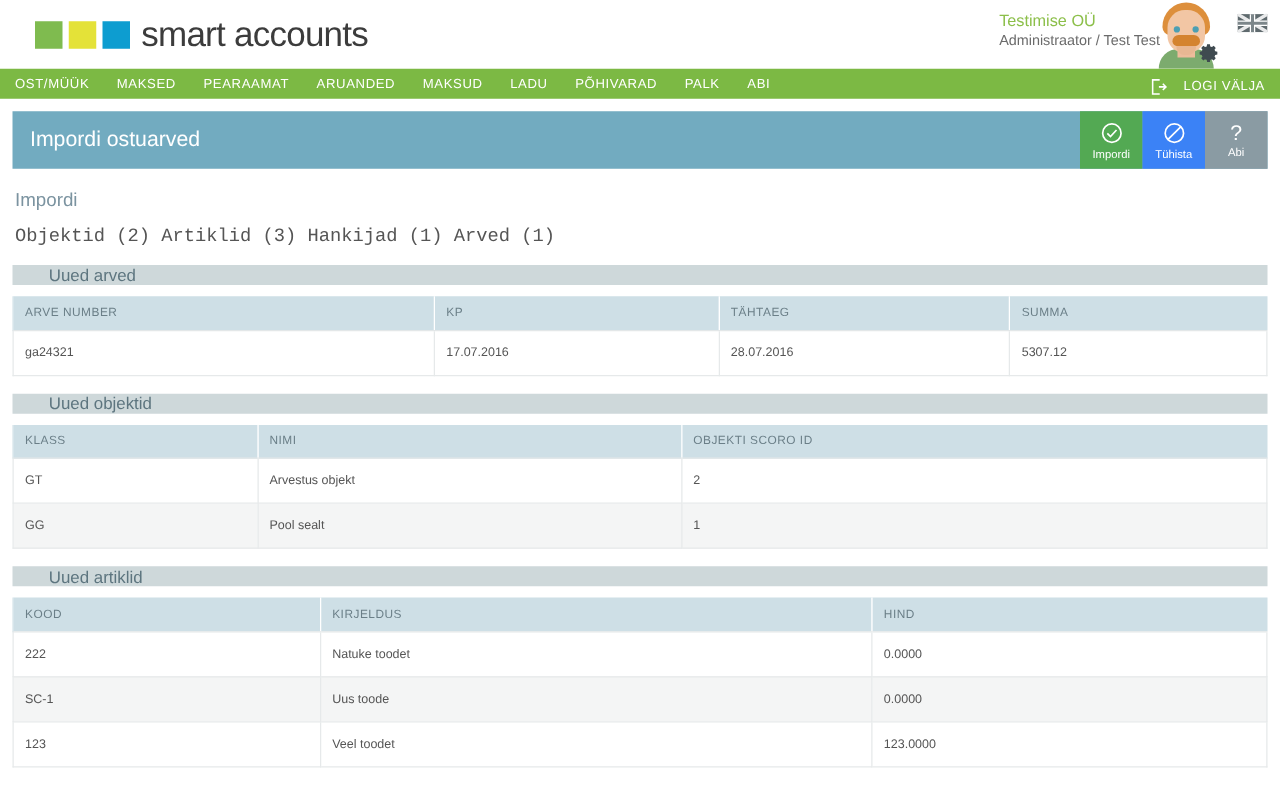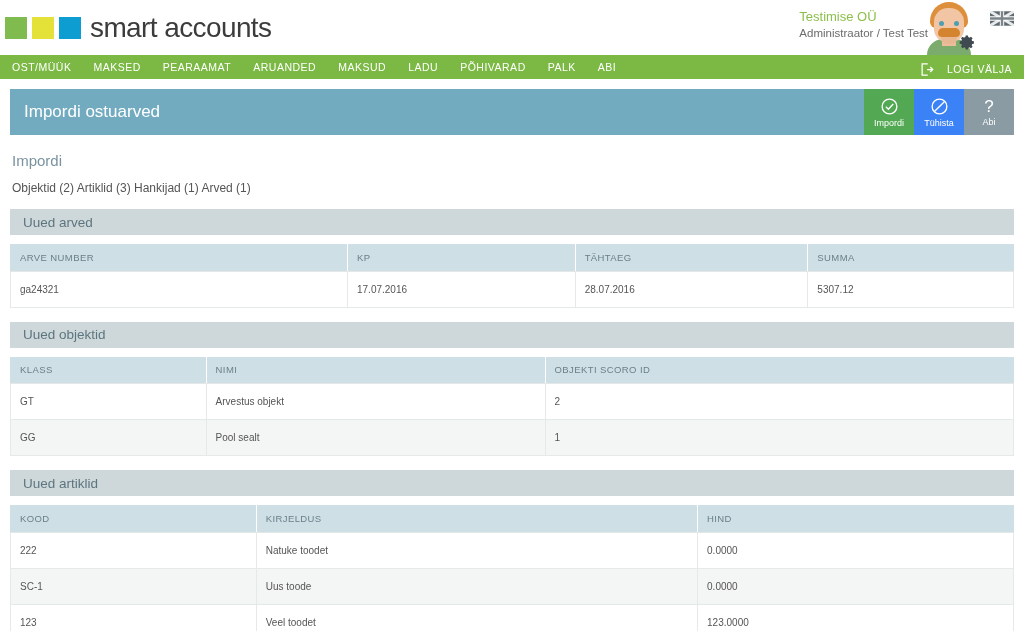--- a/index.html
+++ b/index.html
@@ -16,21 +16,21 @@
   .topbar {
     position: relative;
     height: 55px;
     background: #ffffff;
     display: flex;
     align-items: center;
   }
   .logo-wrap {
     display: flex;
     align-items: center;
-    padding-left: 5px;
+    padding-left: 28px;
     gap: 9px;
   }
   .logo-squares { display: flex; gap: 5px; }
   .logo-squares span {
     display: block;
     width: 22px; height: 22px;
   }
   .sq-green  { background: #7fbb4f; }
   .sq-yellow { background: #e4e238; }
   .sq-blue   { background: #0d9dd0; }
@@ -204,31 +204,32 @@
 
   
   .content { padding: 0 10px; }
   .sec-title {
     font-size: 15px;
     color: #7b93a0;
     margin: 17px 0 0 2px;
     font-weight: 400;
   }
   .summary {
-    font-size: 12px;
+    font-size: 15px;
     color: #555;
     margin: 12px 0 0 2px;
+    font-family: Liberation Mono, monospace;
   }
 
   .group-bar {
     background: #ced8da;
-    height: 26px;
-    display: flex;
-    align-items: center;
-    padding-left: 13px;
+    height: 16px;
+    display: flex;
+    align-items: center;
+    padding-left: 29px;
     color: #5d757f;
     font-size: 13.5px;
     margin-top: 14px;
   }
 
   table.dt {
     width: 100%;
     border-collapse: collapse;
     table-layout: fixed;
     margin-top: 9px;

